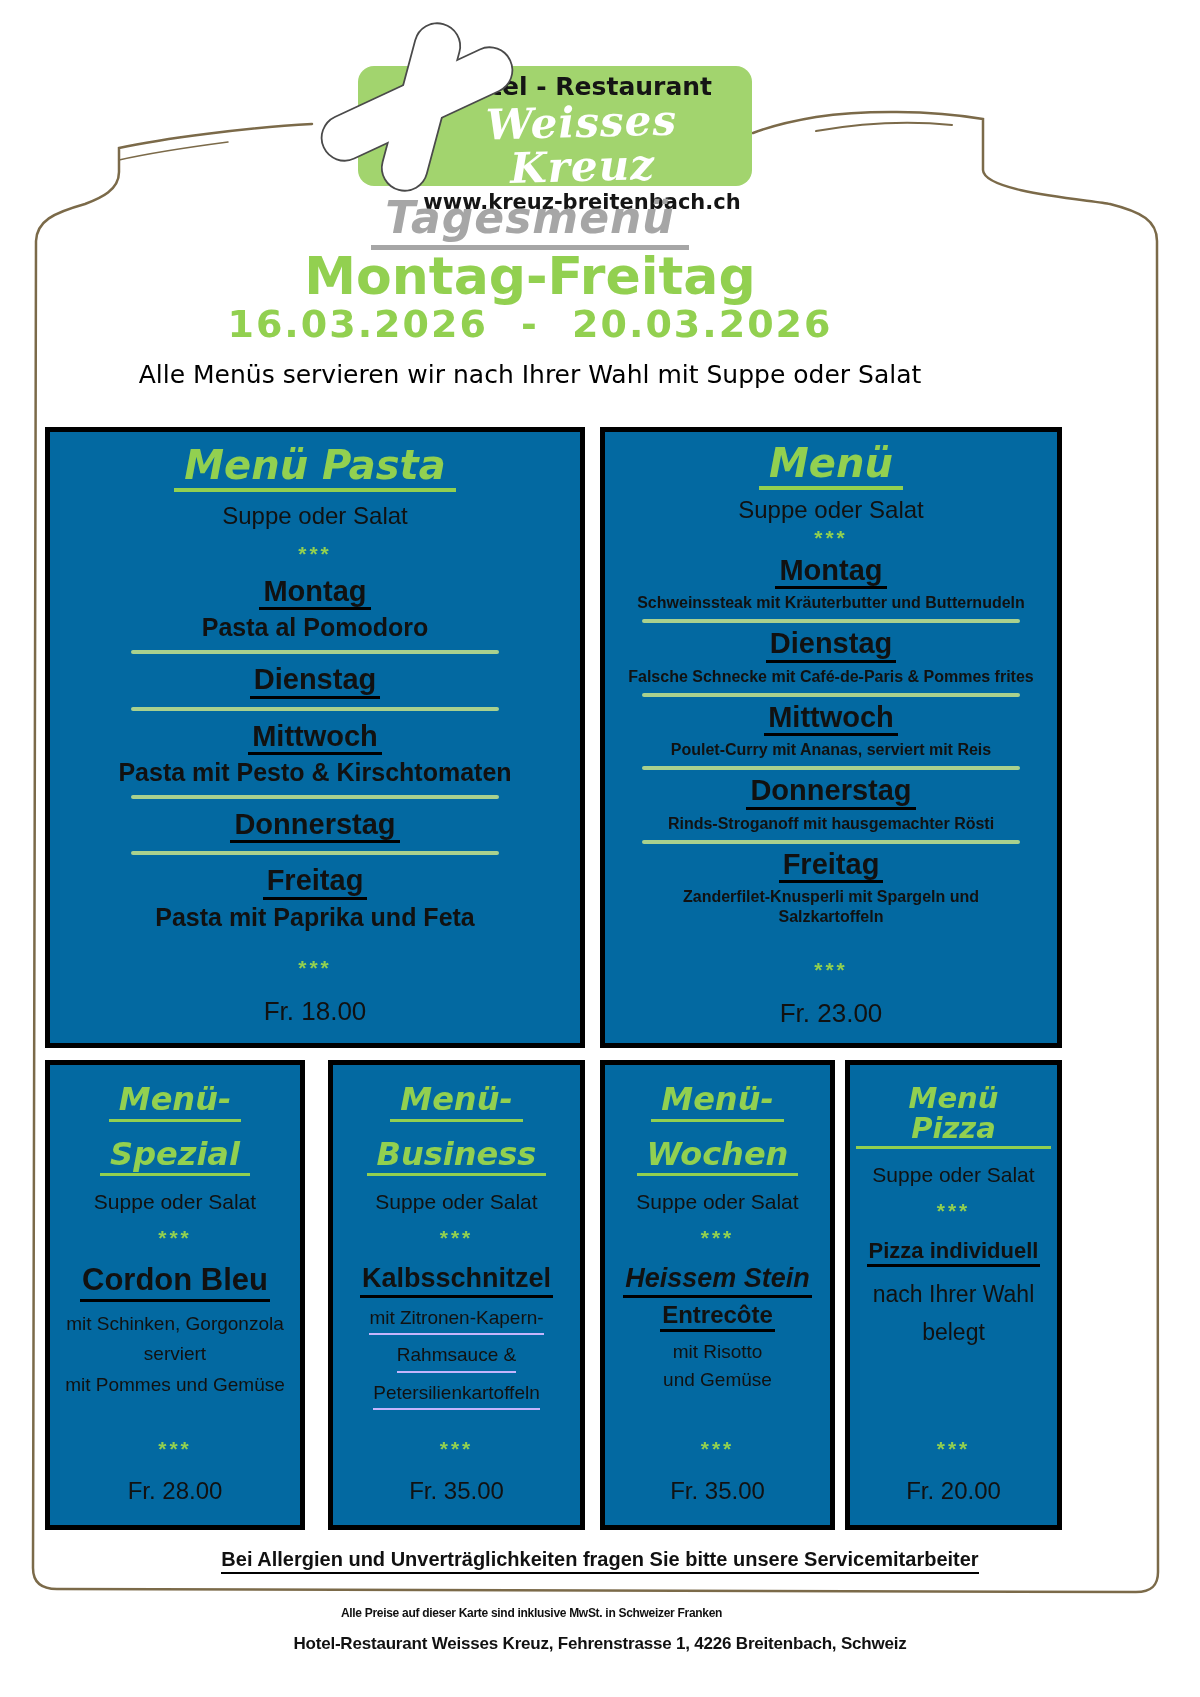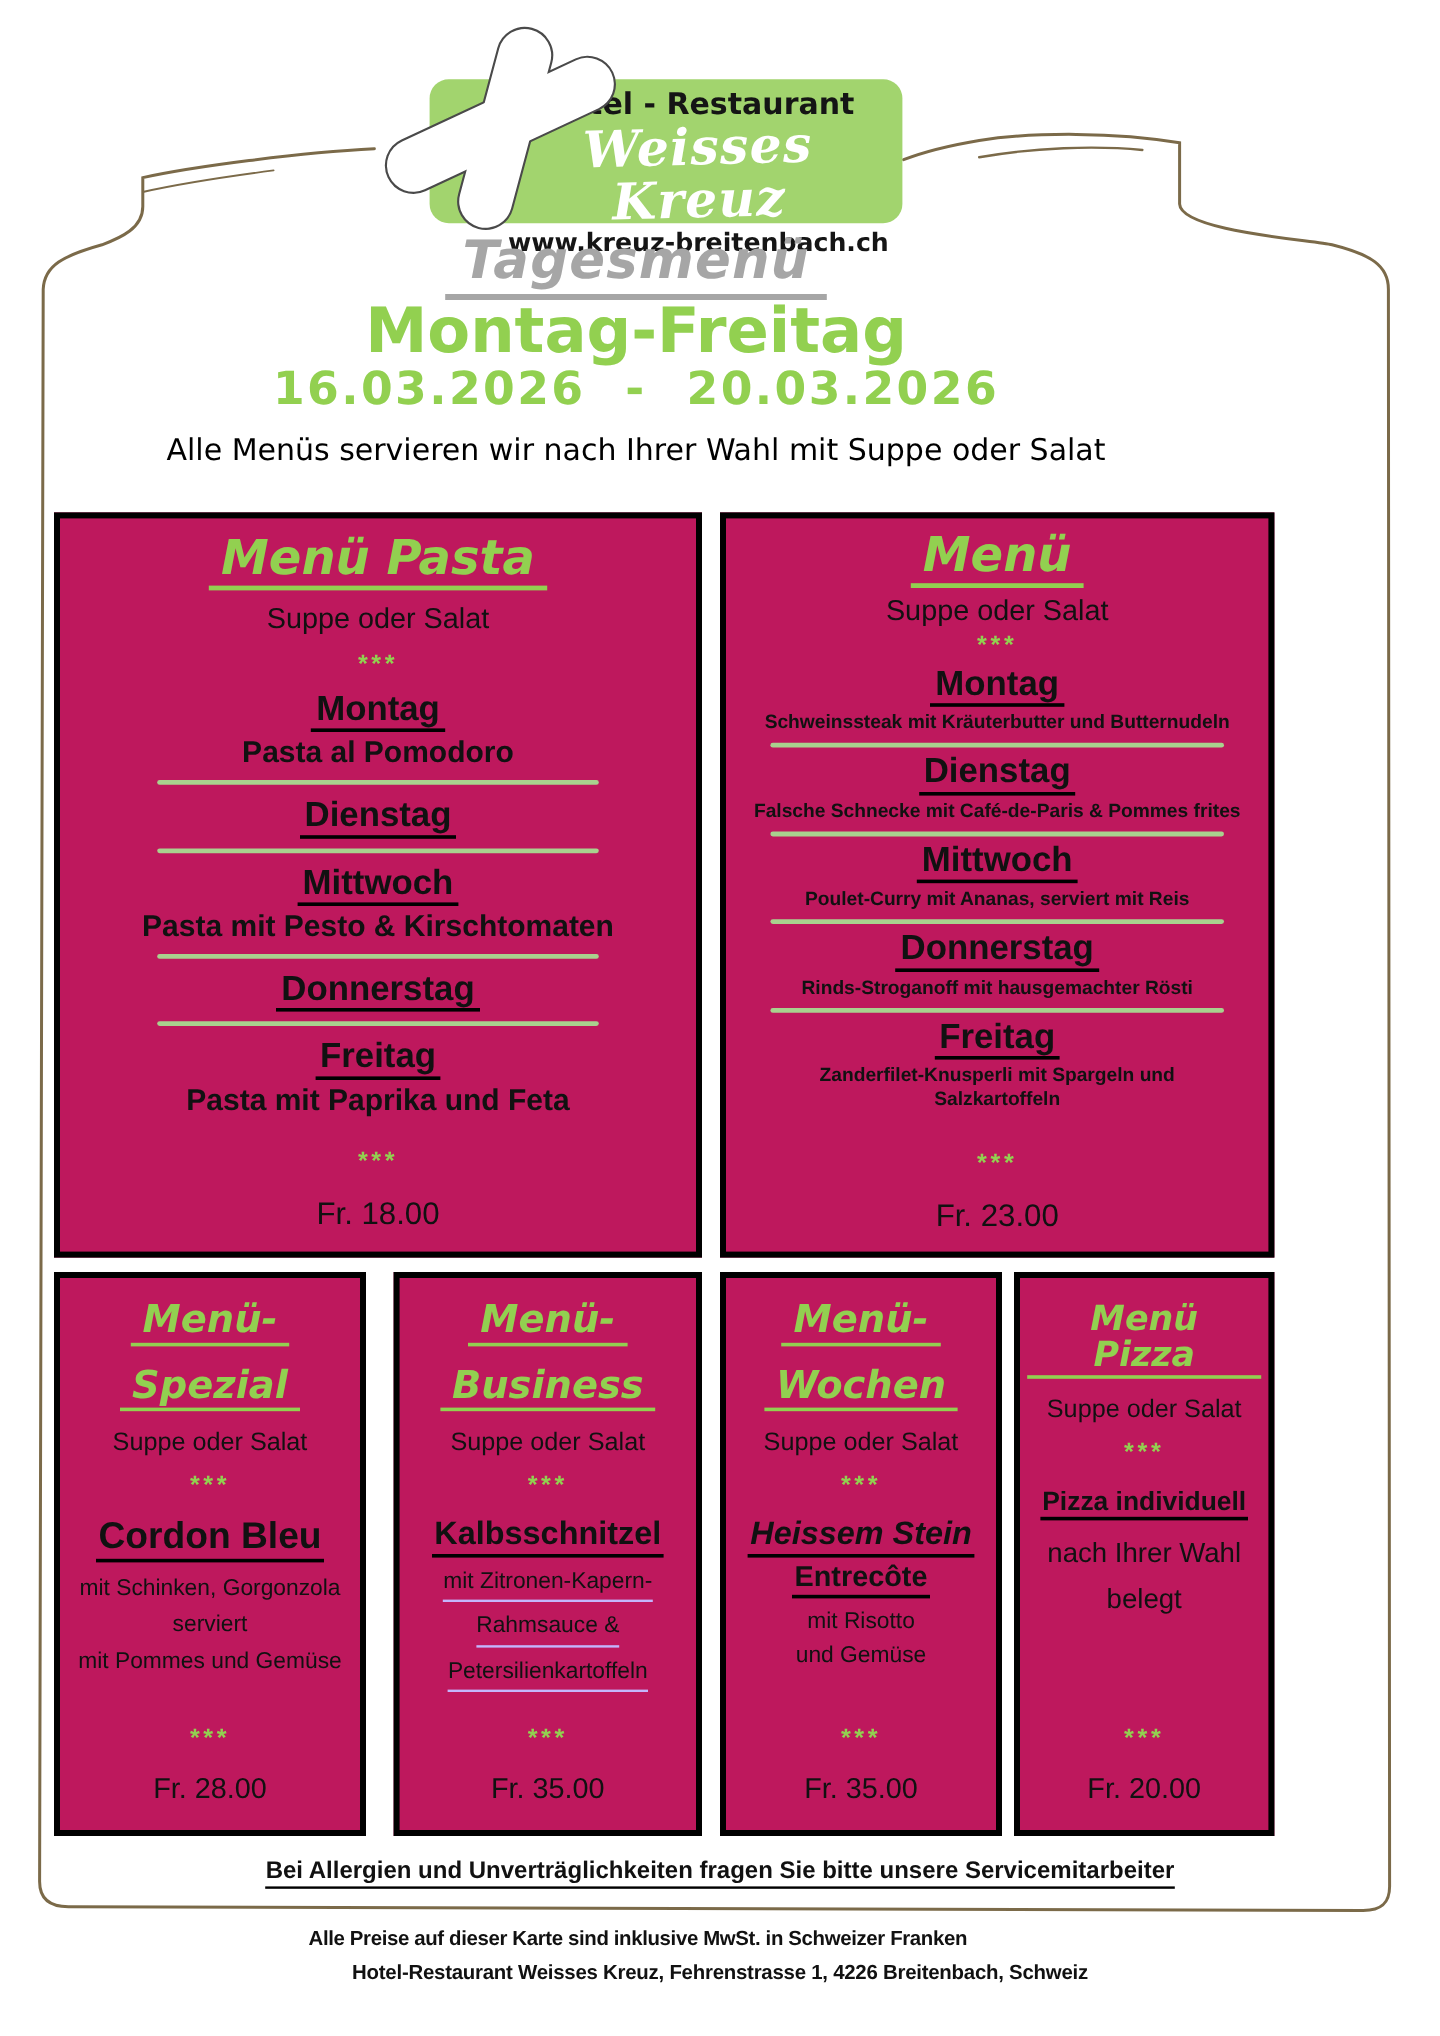--- a/index.html
+++ b/index.html
@@ -32,21 +32,21 @@
   .h-tages span{
     display:inline-block;font-family:"DejaVu Sans",sans-serif;font-weight:bold;font-style:italic;
     font-size:44px;color:var(--title_gray);border-bottom:5px solid var(--title_gray);
     padding:0 14px 2px 14px;letter-spacing:1px;
   }
   .h-mf{top:246px;font-family:"DejaVu Sans",sans-serif;font-weight:bold;font-size:52px;color:var(--accent);}
   .h-dates{top:302px;font-family:"DejaVu Sans",sans-serif;font-weight:bold;font-size:38px;color:var(--accent);word-spacing:18px;letter-spacing:2px;}
   .h-note{top:360px;font-family:"DejaVu Sans",sans-serif;font-size:25px;color:#000;}
   
   .menu-box{
-    border:5px solid #000;background:#be185d;z-index:4;
+    border:5px solid #000;background:#0369a1;z-index:4;
     display:flex;flex-direction:column;align-items:center;text-align:center;
   }
   .bx-pasta{left:45px;top:427px;width:540px;height:621px;padding:12px 10px 16px;}
   .bx-haupt{left:600px;top:427px;width:462px;height:621px;padding:10px 6px 14px;}
   .bx-sp{left:45px;top:1060px;width:260px;height:470px;padding:14px 8px 20px;}
   .bx-bus{left:328px;top:1060px;width:257px;height:470px;padding:14px 8px 20px;}
   .bx-wo{left:600px;top:1060px;width:235px;height:470px;padding:14px 6px 20px;}
   .bx-pi{left:845px;top:1060px;width:217px;height:470px;padding:14px 6px 20px;}
   .box-title{
     font-family:"DejaVu Sans",sans-serif;font-weight:bold;font-style:italic;font-size:40px;color:var(--accent);
@@ -71,21 +71,21 @@
   .main-dish.md{font-size:27px;}
   .main-dish.it{font-style:italic;font-size:27px;margin-top:14px;}
   .main-dish.sub{font-size:24px;margin-top:4px;border-bottom-width:3px;}
   .main-dish.pz{font-size:22px;margin-top:16px;}
   .detail{font-size:19px;line-height:1.5;margin-top:8px;}
   .detail.u{border-bottom:2px solid #c4b5fd;display:inline-block;padding-bottom:1px;margin-top:6px;font-size:19px;}
   .detail.big{font-size:23px;margin-top:10px;}
   
   .allergy{top:1548px;left:0;width:1200px;text-align:center;z-index:4;}
   .allergy span{display:inline-block;font-weight:bold;font-size:20px;border-bottom:2px solid #000;padding-bottom:1px;}
-  .foot1{top:1606px;left:0;width:1063px;text-align:center;font-weight:bold;font-size:17px;letter-spacing:-0.3px;z-index:4;}
+  .foot1{top:1606px;left:0;width:1063px;text-align:center;font-weight:bold;font-size:12px;letter-spacing:-0.3px;z-index:4;}
   .foot2{top:1634px;left:0;width:1200px;text-align:center;font-weight:bold;font-size:17px;letter-spacing:-0.2px;z-index:4;}
 </style>
 </head>
 <body>
 
 <svg class="frame" width="1200" height="1697" viewBox="0 0 1200 1697">
   <g fill="none" stroke="#7b6a49" stroke-width="2.5" stroke-linecap="round">
     <path d="M 312,124 C 250,127 160,139 119,148
              L 119,172 C 119,190 101,198 85,204
              C 53,213 37,221 36,241

